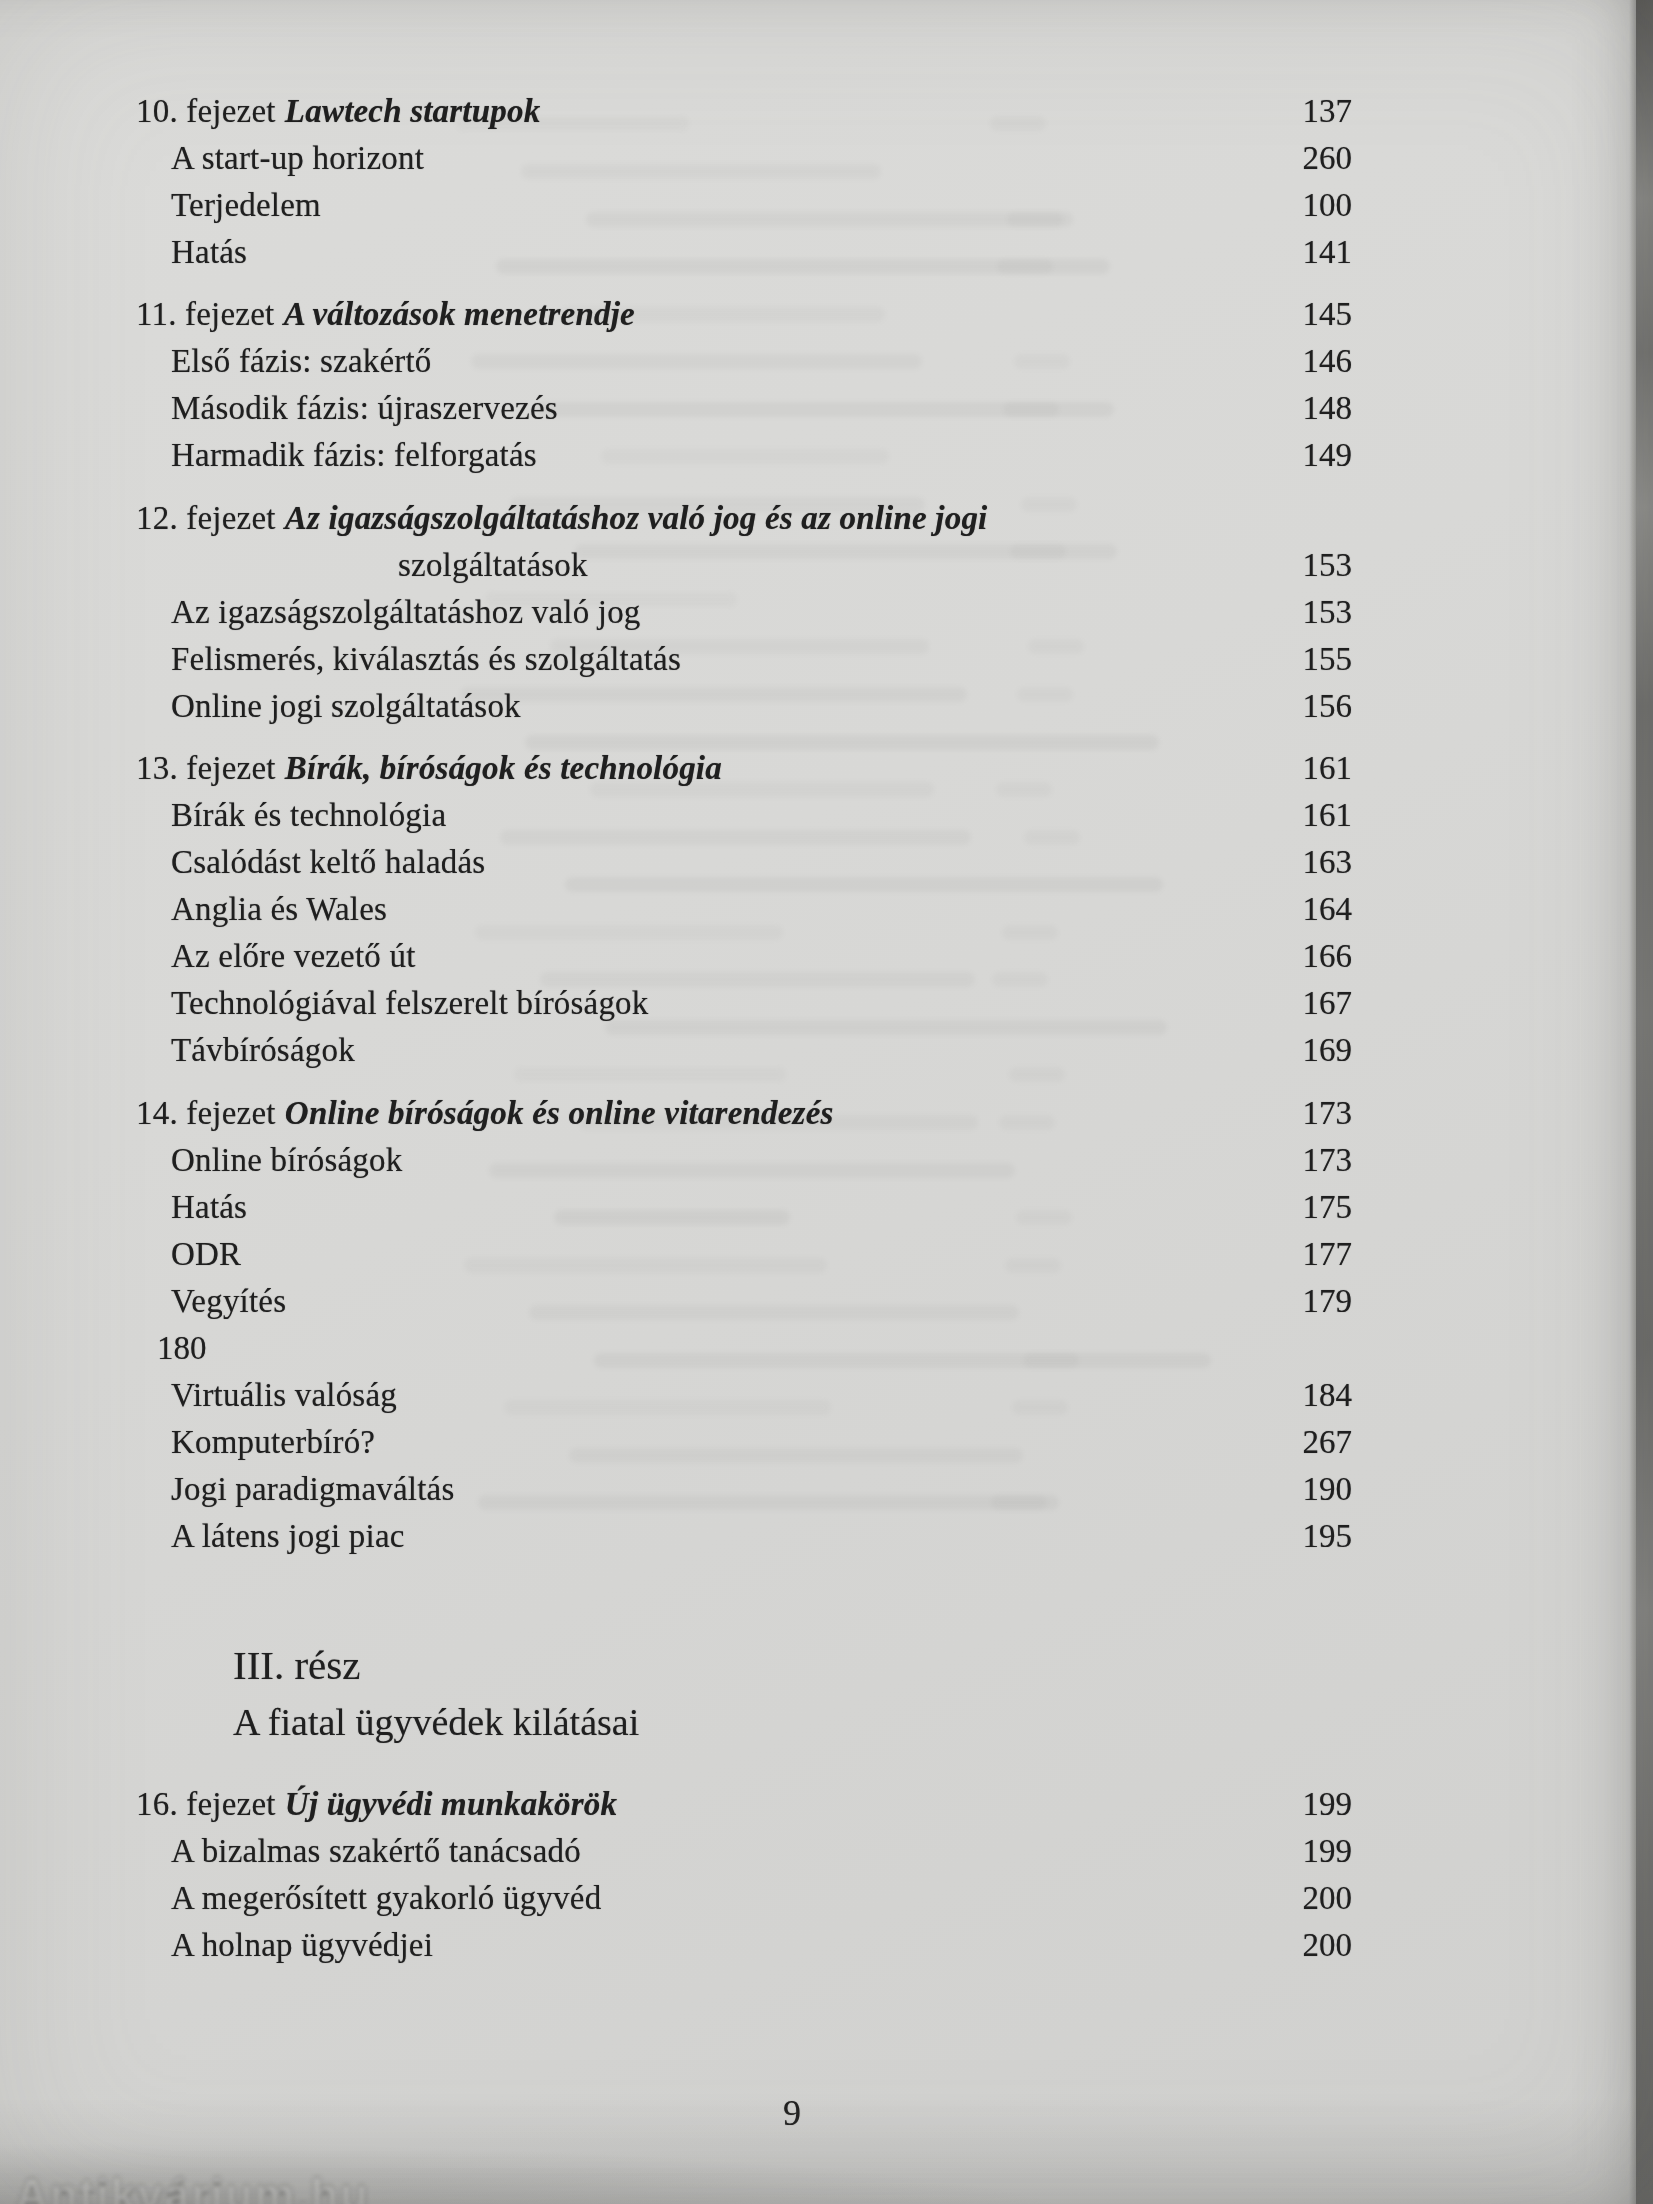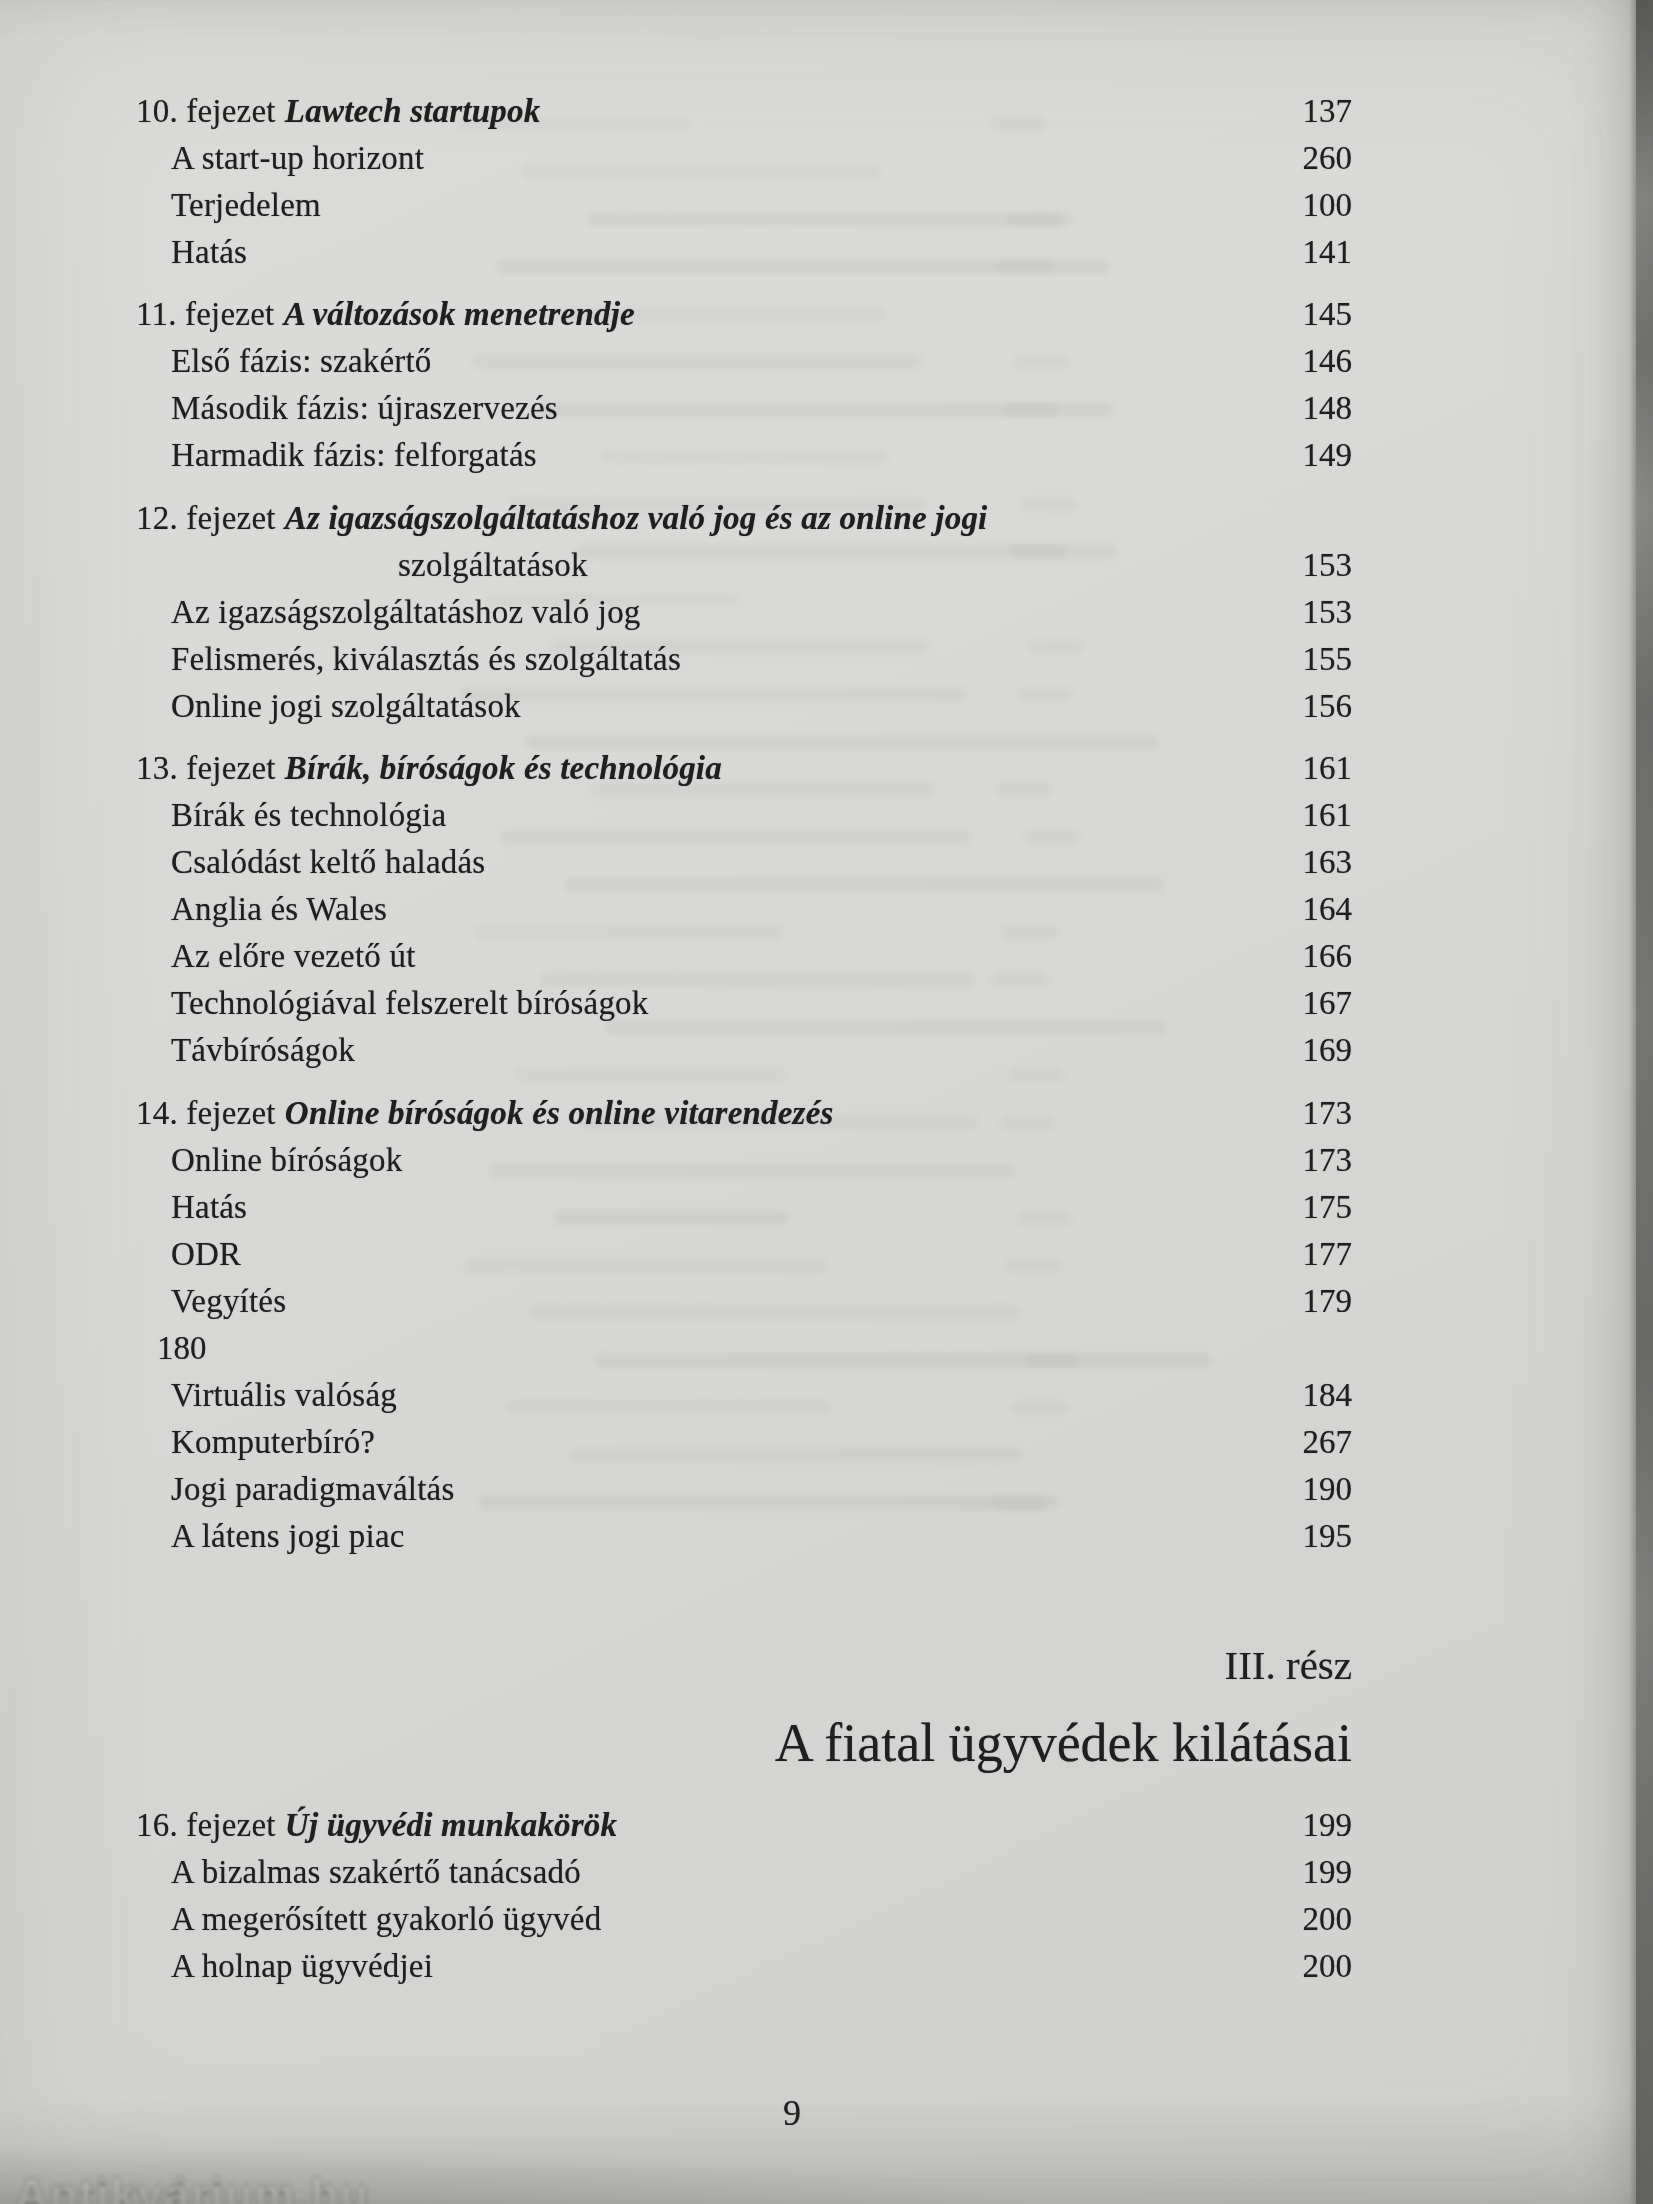--- a/index.html
+++ b/index.html
@@ -33,24 +33,24 @@
        font-size:33px;line-height:47px;height:47px;white-space:nowrap;
        text-shadow:0 0 1px rgba(30,30,30,.55);}
   .row .lbl{letter-spacing:0.2px;}
   .row.chapter{margin-top:15.5px;}
   .row.sub .lbl{padding-left:35px;}
   .row.cont .lbl{padding-left:262px;}
   .prefix{margin-right:.28em;}
   .row.chapter .title{font-style:italic;font-weight:bold;}
   .pg{font-variant-numeric:oldstyle-nums;margin-left:21px;}
 
-  .part-block{margin-top:78px;margin-bottom:29px;text-align:right;padding-left:97px;
+  .part-block{margin-top:78px;margin-bottom:29px;text-align:left;padding-left:97px;
        text-shadow:0 0 1px rgba(30,30,30,.5);}
   .part-line1{font-size:41px;line-height:54px;}
-  .part-line2{font-size:54px;line-height:60px;margin-top:21px;}
+  .part-line2{font-size:38px;line-height:60px;margin-top:0;}
 
   .folio{position:absolute;left:792px;top:2092px;transform:translateX(-50%);
        font-size:36px;text-shadow:0 0 1px rgba(30,30,30,.5);}
 
   .watermark{position:absolute;left:15.5px;bottom:-15.5px;
        font-family:"Liberation Sans","DejaVu Sans",sans-serif;font-weight:bold;
        font-size:45px;letter-spacing:1.9px;color:rgba(250,250,248,.85);
        text-shadow:0 1.9px 2.9px rgba(70,70,68,.9),0 -1px 1.9px rgba(70,70,68,.7);
        filter:blur(2.1px);}
 </style>

